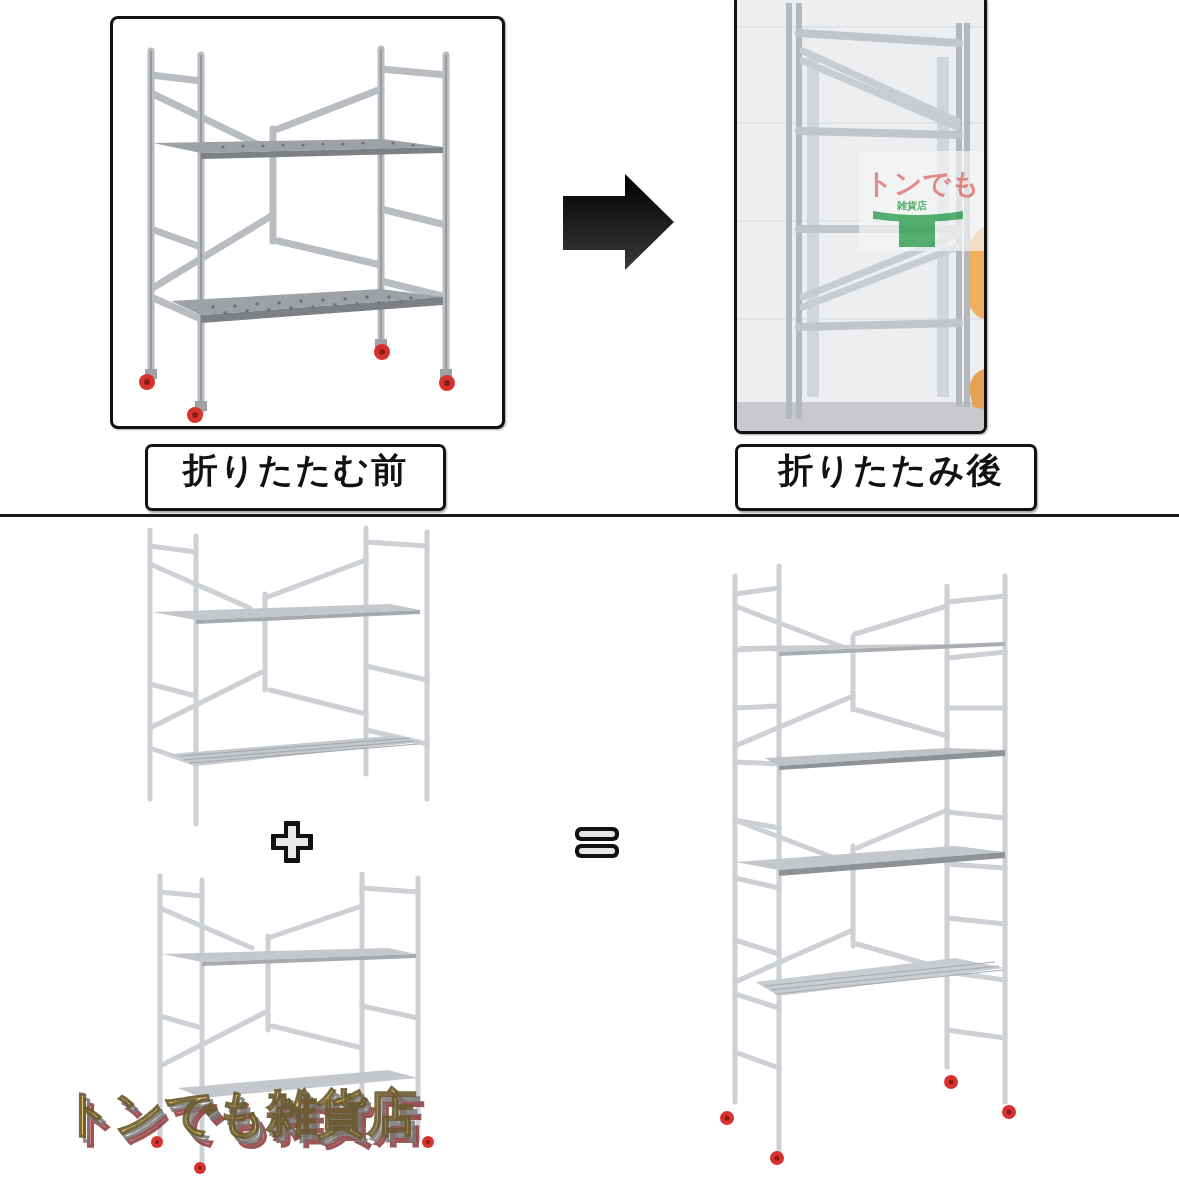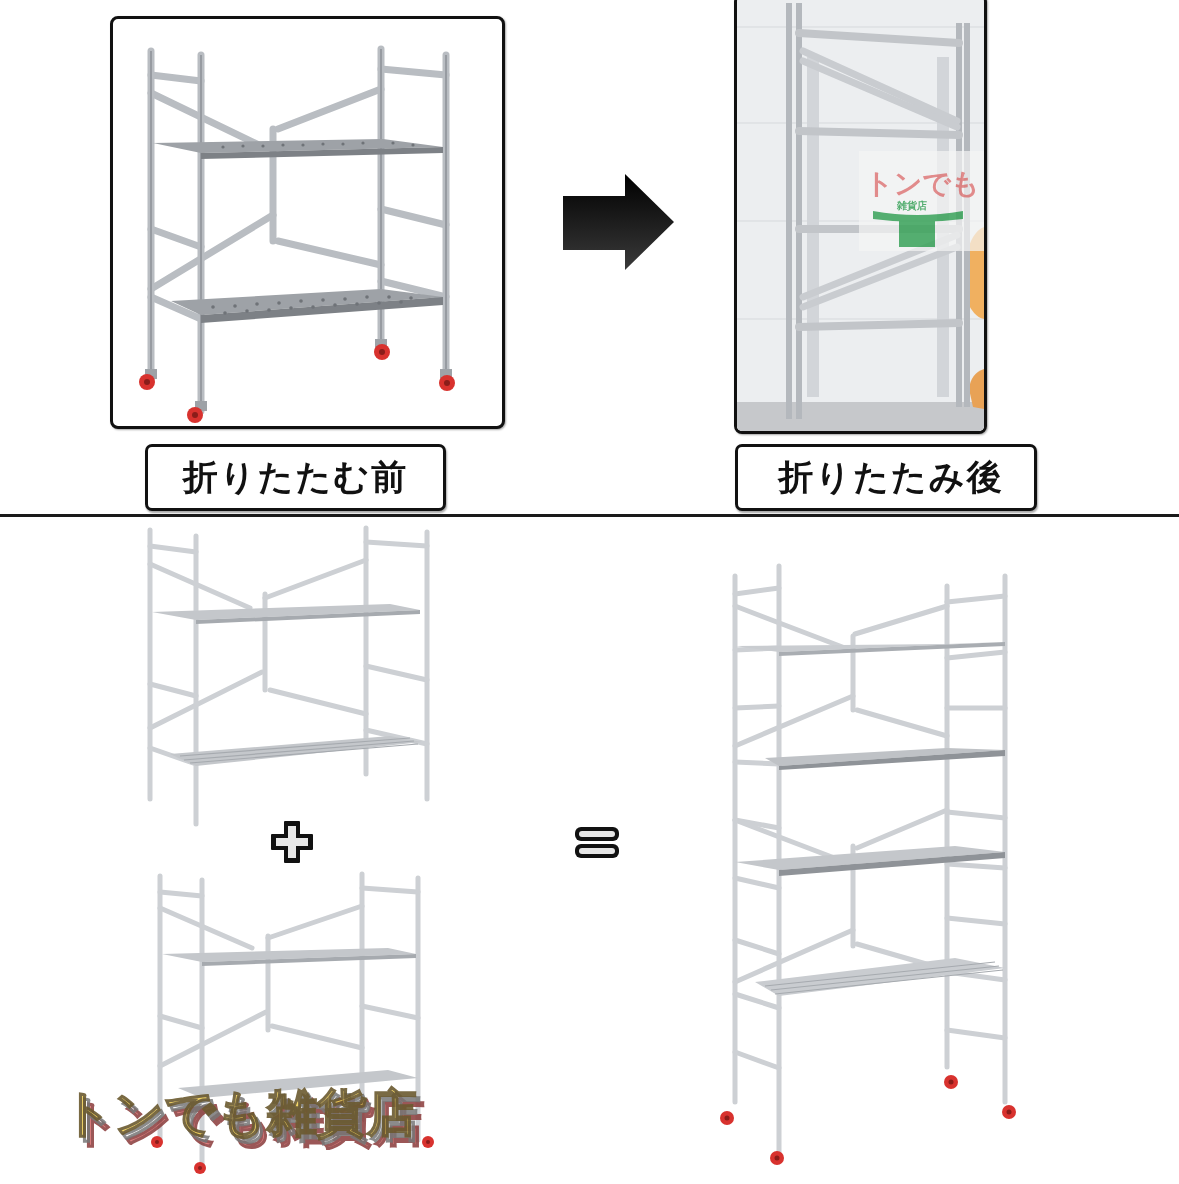--- a/index.html
+++ b/index.html
@@ -1,19 +1,19 @@
 <!DOCTYPE html>
 <html><head>
 <meta charset="utf-8">
 <style>
   html, body { margin:0; padding:0; background:#ffffff; }
   body { width:1179px; height:1184px; position:relative; overflow:hidden; font-family:"DejaVu Sans", sans-serif; }
   .abs { position:absolute;text-align:right; }
   .frame-box { position:absolute; border:3px solid #111; border-radius:8px; background:#fff; box-sizing:border-box; box-shadow:1px 1px 2px rgba(0,0,0,0.35); overflow:hidden; }
-  .label-box { position:absolute; border:3px solid #111; border-radius:7px; background:#fff; box-sizing:border-box; display:flex; align-items:center; justify-content:center; box-shadow:1px 2px 2px rgba(0,0,0,0.35); }
+  .label-box { position:absolute; border:3px solid #111; border-radius:7px; background:#fff; box-sizing:border-box; display:flex; align-items:flex-start; justify-content:center; box-shadow:1px 2px 2px rgba(0,0,0,0.35); }
   .label-text { font-family:"DejaVu Sans", sans-serif; font-weight:bold; font-size:35px; color:#111; letter-spacing:2px; }
   .divider { position:absolute; left:0; top:514px; width:1179px; height:3px; background:#1a1a1a; }
   svg { display:block; }
   .wm-text { font-family:"DejaVu Sans", sans-serif; font-weight:bold; }
 </style>
 </head>
 <body>
 
 <div class="frame-box" style="left:110px; top:16px; width:395px; height:413px;">
   <svg width="389" height="407" viewBox="0 0 389 407">

